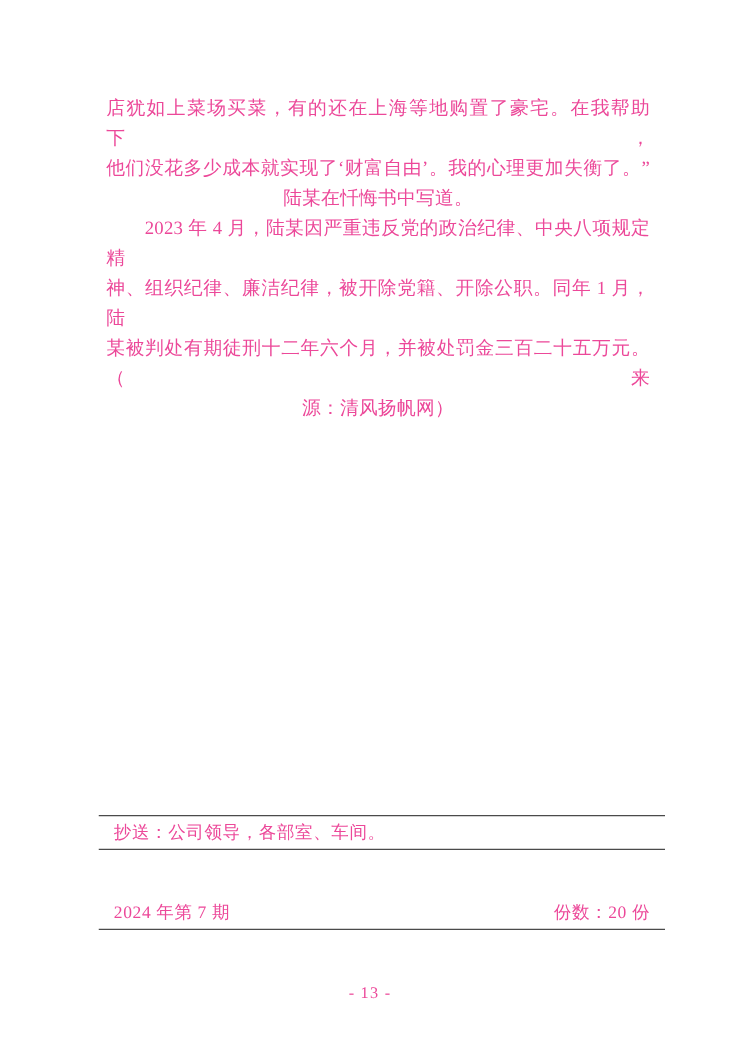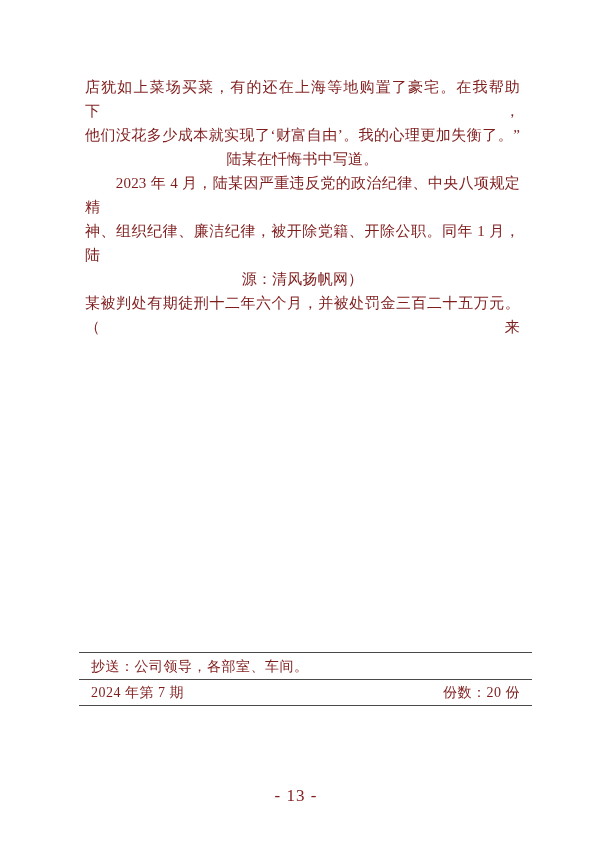--- a/index.html
+++ b/index.html
@@ -6,21 +6,21 @@
     margin: 0;
     padding: 0;
     background: #ffffff;
   }
   .page {
     position: relative;
     width: 592px;
     height: 849px;
     background: #ffffff;
     font-family: "Liberation Serif", "DejaVu Serif", serif;
-    color: #7f1d1d;
+    color: #ec4899;
     overflow: hidden;
   }
   .body-text {
     position: absolute;
     left: 85px;
     top: 75px;
     width: 435px;
     font-size: 15px;
     line-height: 24px;
     letter-spacing: 0.2px;
@@ -49,44 +49,45 @@
     border-bottom: 1px solid #4a4a4a;
     letter-spacing: 0.5px;
   }
   .footer-row-issue {
     height: 25px;
     line-height: 25px;
     padding: 0 12px;
     display: flex;
     justify-content: space-between;
     letter-spacing: 0.5px;
+    margin-top: 38px;
   }
   .page-number {
     position: absolute;
     left: 0;
     top: 786px;
     width: 100%;
     text-align: center;
-    font-size: 17px;
+    font-size: 13px;
     letter-spacing: 1px;
   }
 </style>
 </head>
 <body>
 
 <div class="page">
 
   <div class="body-text">
     <div class="line justify">店犹如上菜场买菜，有的还在上海等地购置了豪宅。在我帮助下，</div>
     <div class="line justify">他们没花多少成本就实现了‘财富自由’。我的心理更加失衡了。”</div>
     <div class="line">陆某在忏悔书中写道。</div>
     <div class="line justify">　　2023 年 4 月，陆某因严重违反党的政治纪律、中央八项规定精</div>
     <div class="line justify">神、组织纪律、廉洁纪律，被开除党籍、开除公职。同年 1 月，陆</div>
+    <div class="line justify">某被判处有期徒刑十二年六个月，并被处罚金三百二十五万元。（来</div>
     <div class="line">源：清风扬帆网）</div>
-    <div class="line justify">某被判处有期徒刑十二年六个月，并被处罚金三百二十五万元。（来</div>
   </div>
 
   <div class="footer">
     <div class="footer-row-cc">抄送：公司领导，各部室、车间。</div>
     <div class="footer-row-issue">
       <span>2024 年第 7 期</span>
       <span>份数：20 份</span>
     </div>
   </div>
 

